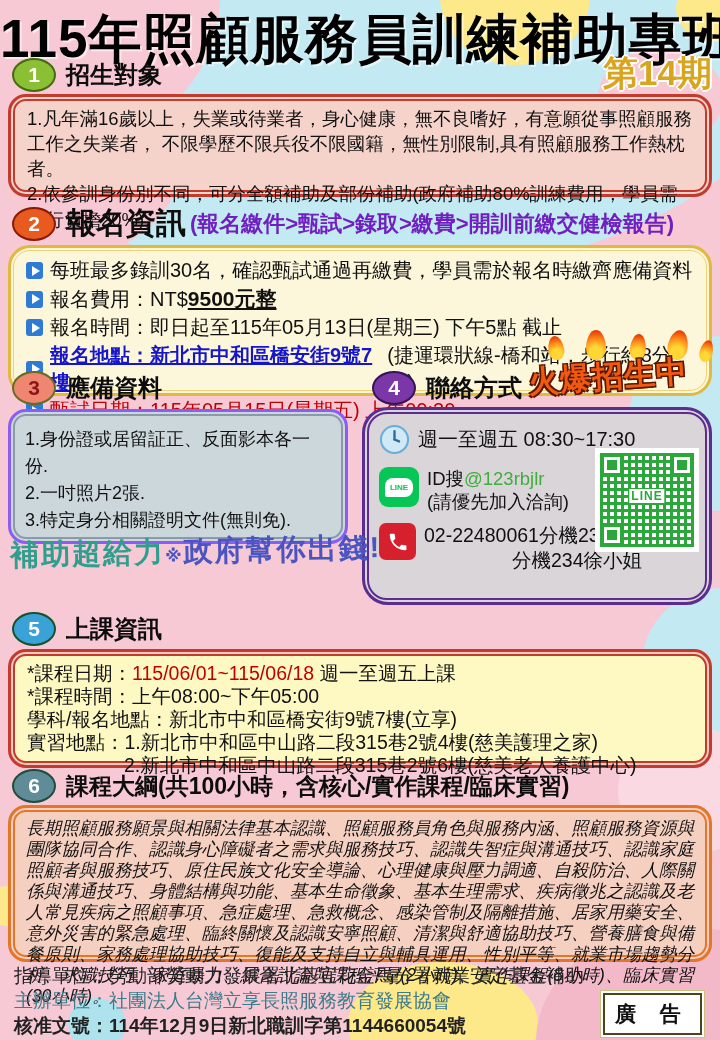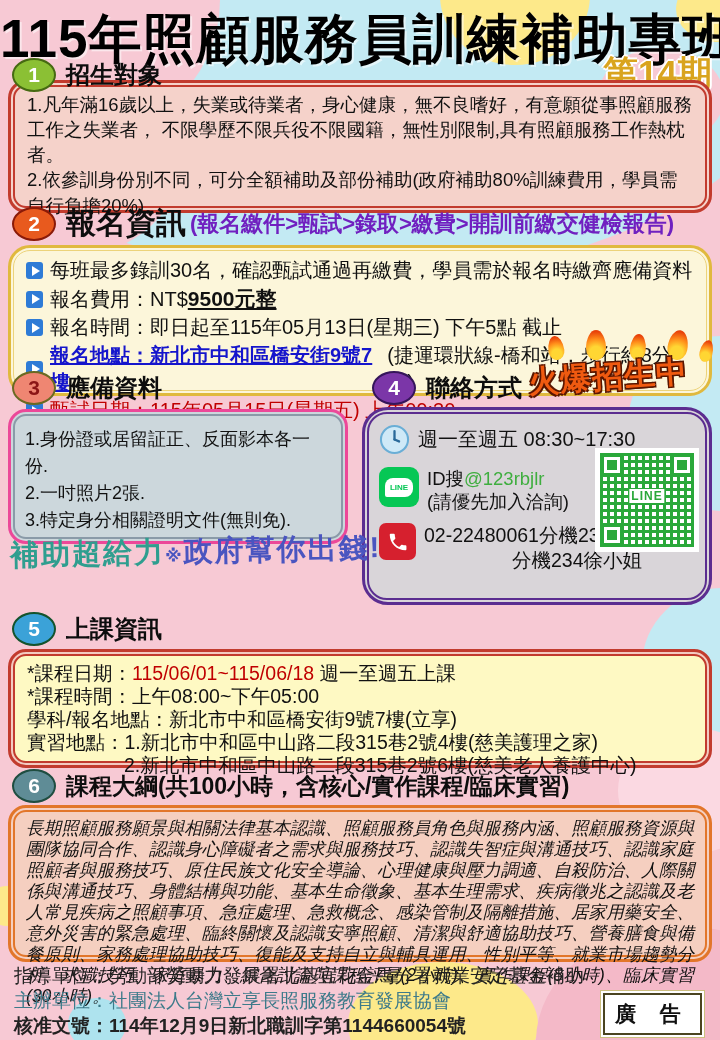--- a/index.html
+++ b/index.html
@@ -42,21 +42,21 @@
   .h-flow{font-size:22px;font-weight:800;color:#7020c0;}
 
   
   .dbox{position:absolute;box-sizing:border-box;border-radius:18px;padding:2px;z-index:2;}
   .dbox>.inner{box-sizing:border-box;width:100%;height:100%;border-radius:13px;}
   .box1{border:3px solid #c23b2e;background:#f5d2ca;}
   .box1>.inner{border:2px solid #c23b2e;background:#f5d2ca;padding:5px 12px;
     font-size:18.5px;line-height:1.36;color:#111;}
   .box2{border:3px solid #e0b93e;background:#fcf6da;border-radius:22px;}
   .box2>.inner{border:1.5px solid #ecd37a;background:#fcf6da;border-radius:17px;padding:5px 12px;}
-  .box3{border:3px solid #ec4899;background:#ccd7dc;}
+  .box3{border:3px solid #8b5cf6;background:#ccd7dc;}
   .box3>.inner{border:2px solid #8a9aa8;background:#ccd7dc;padding:10px 10px;
     font-size:18px;line-height:1.5;color:#111;}
   .box4{border:3px solid #5b2d90;background:#d9d5d9;border-radius:26px;}
   .box4>.inner{border:2px solid #5b2d90;background:#d9d5d9;border-radius:20px;padding:6px 8px;position:relative;}
   .box5{border:3px solid #c23b2e;background:#f3cac1;}
   .box5>.inner{border:2px solid #c23b2e;background:#fef9c3;padding:6px 12px;
     font-size:19.5px;line-height:1.18;color:#111;}
   .box6{border:3px solid #e2762a;background:#f5cfc0;font-style:italic;}
   .box6>.inner{border:2px solid #e2762a;background:#f5cfc0;padding:6px 11px;
     font-size:17.5px;line-height:1.2;color:#111;text-align:justify;}
@@ -139,21 +139,21 @@
   <div class="blob bl-cyan-bl"></div>
   <div class="blob bl-pink-br"></div>
 
   <div class="abs main-title">115年照顧服務員訓練補助專班</div>
   <div class="abs edition">第14期</div>
 
   <div class="sec-head" style="left:12px;top:58px;">
     <span class="badge b1">1</span>
     <span class="h-black">招生對象</span>
   </div>
-  <div class="dbox box1" style="left:8px;top:80px;width:704px;height:133px;">
+  <div class="dbox box1" style="left:8px;top:94px;width:704px;height:103px;">
     <div class="inner">
       <div>1.凡年滿16歲以上，失業或待業者，身心健康，無不良嗜好，有意願從事照顧服務工作之失業者， 不限學歷不限兵役不限國籍，無性別限制,具有照顧服務工作熱枕者。</div>
       <div>2.依參訓身份別不同，可分全額補助及部份補助(政府補助80%訓練費用，學員需自行負擔20%)。</div>
     </div>
   </div>
 
   <div class="sec-head" style="left:12px;top:203px;">
     <span class="badge b2">2</span>
     <span class="h-black" style="font-size:30px;">報名資訊</span>
     <span class="h-flow" style="margin-left:-6px;">(報名繳件&gt;甄試&gt;錄取&gt;繳費&gt;開訓前繳交健檢報告)</span>

